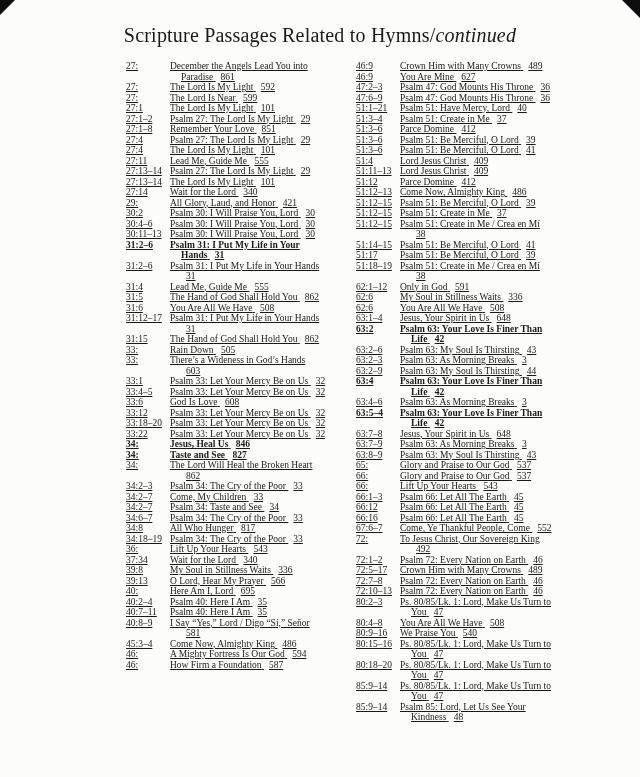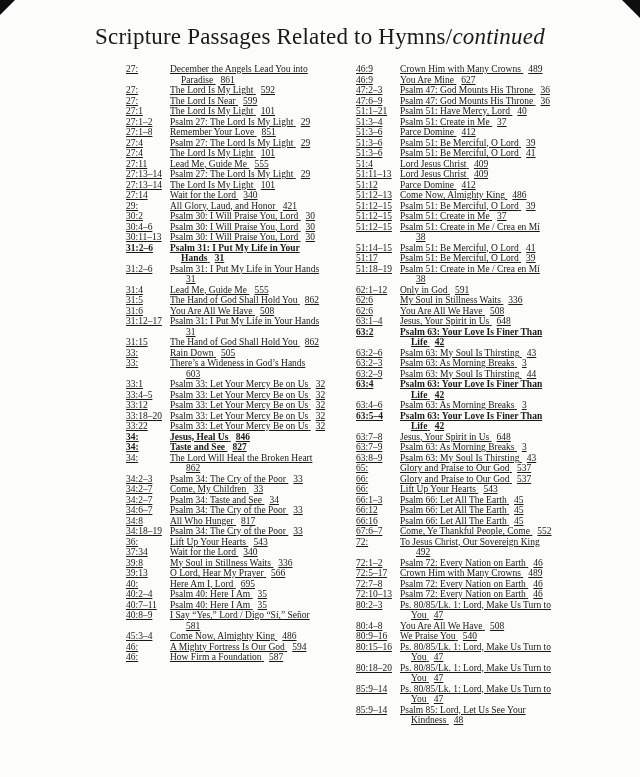--- a/index.html
+++ b/index.html
@@ -12,21 +12,21 @@
     position: relative;
     overflow: hidden;
   }
   .corner { position: absolute; width: 0; height: 0; }
   .corner-tl { top: 0; left: 0; border-top: 15px solid #0e0e0e; border-right: 15px solid transparent; }
   .corner-tr { top: 0; right: 0; border-top: 18px solid #0e0e0e; border-left: 18px solid transparent; }
 
   h1.page-title {
     margin: 24px 0 14px 0;
     text-align: center;
-    font-size: 23px;
+    font-size: 20px;
     font-weight: normal;
     letter-spacing: 0.2px;
   }
   h1.page-title .cont { font-style: italic; }
 
   .columns {
     display: flex;
     margin-left: 126px;
     gap: 30px;
     align-items: flex-start;
@@ -184,20 +184,24 @@
   <div class="entry">
           <span class="ref">33:1</span>
           <span class="txt"><span class="hymn-title">Psalm 33: Let Your Mercy Be on Us</span> <span class="hymn-num">32</span></span>
         </div>
 
   <div class="entry">
           <span class="ref">33:4–5</span>
           <span class="txt"><span class="hymn-title">Psalm 33: Let Your Mercy Be on Us</span> <span class="hymn-num">32</span></span>
         </div>
 
+  <div class="entry">
+          <span class="ref">33:6</span>
+          <span class="txt"><span class="hymn-title">God Is Love</span> <span class="hymn-num">608</span></span>
+        </div>
 
   <div class="entry">
           <span class="ref">33:12</span>
           <span class="txt"><span class="hymn-title">Psalm 33: Let Your Mercy Be on Us</span> <span class="hymn-num">32</span></span>
         </div>
 
   <div class="entry">
           <span class="ref">33:18–20</span>
           <span class="txt"><span class="hymn-title">Psalm 33: Let Your Mercy Be on Us</span> <span class="hymn-num">32</span></span>
         </div>

